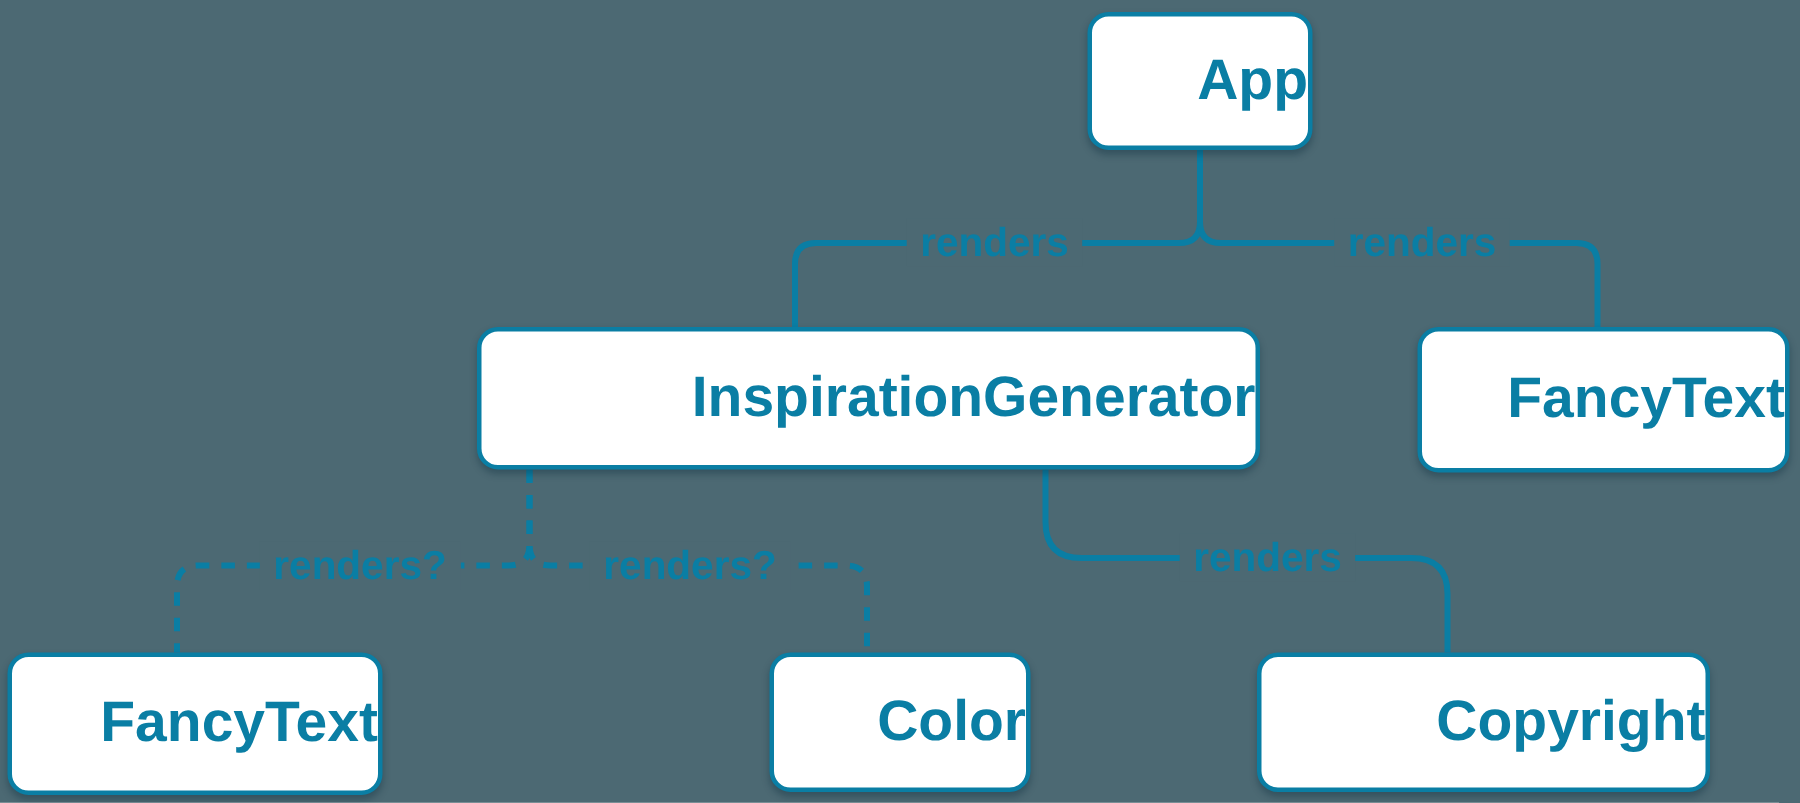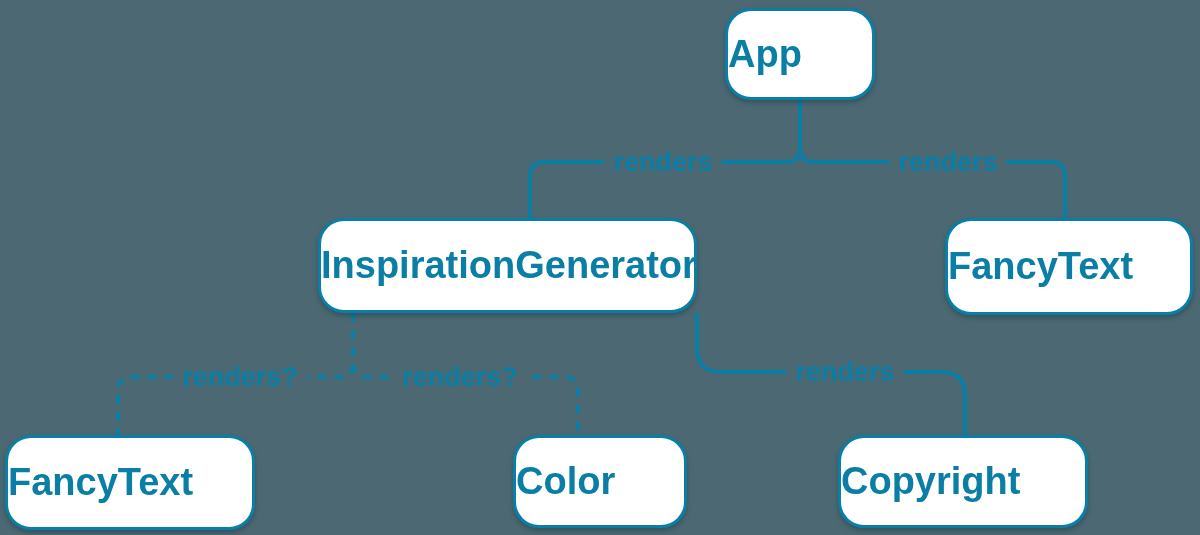--- a/index.html
+++ b/index.html
@@ -20,35 +20,35 @@
     stroke: var(--accent, #0a7ea4);
     stroke-width: 4;
     fill: none;
   }
   .edge.dashed { stroke-dasharray: 9 8; }
   .node {
     position: absolute;
     box-sizing: border-box;
     background: var(--node-fill, #ffffff);
     border: 3px solid var(--accent, #0a7ea4);
-    border-radius: 26px;
+    border-radius: 14px;
     display: flex;
     align-items: center;
-    justify-content: flex-start;
+    justify-content: flex-end;
     color: var(--accent, #0a7ea4);
     font-weight: 600;
     box-shadow: 0 3px 5px rgba(8, 40, 58, 0.35);
   }
   .node span { font-size: 38px; white-space: nowrap; }
   #node-app                   { left: 725px; top: 8px;   width: 150px; height: 92px; }
-  #node-inspiration-generator { left: 318px; top: 218px; width: 379px; height: 95px; }
+  #node-inspiration-generator { left: 318px; top: 218px; width: 522px; height: 95px; }
   #node-fancytext-top         { left: 945px; top: 218px; width: 248px; height: 97px; }
   #node-fancytext-bottom      { left: 5px;   top: 435px; width: 250px; height: 95px; }
   #node-color                 { left: 513px; top: 435px; width: 174px; height: 93px; }
-  #node-copyright             { left: 838px; top: 435px; width: 250px; height: 93px; }
+  #node-copyright             { left: 838px; top: 435px; width: 302px; height: 93px; }
   .edge-label {
     position: absolute;
     transform: translate(-50%, -50%);
     background: var(--bg, #4c6973);
     color: var(--accent, #0a7ea4);
     font-size: 27px;
     font-weight: 700;
     padding: 0 9px;
     white-space: nowrap;
     line-height: 1.2;

